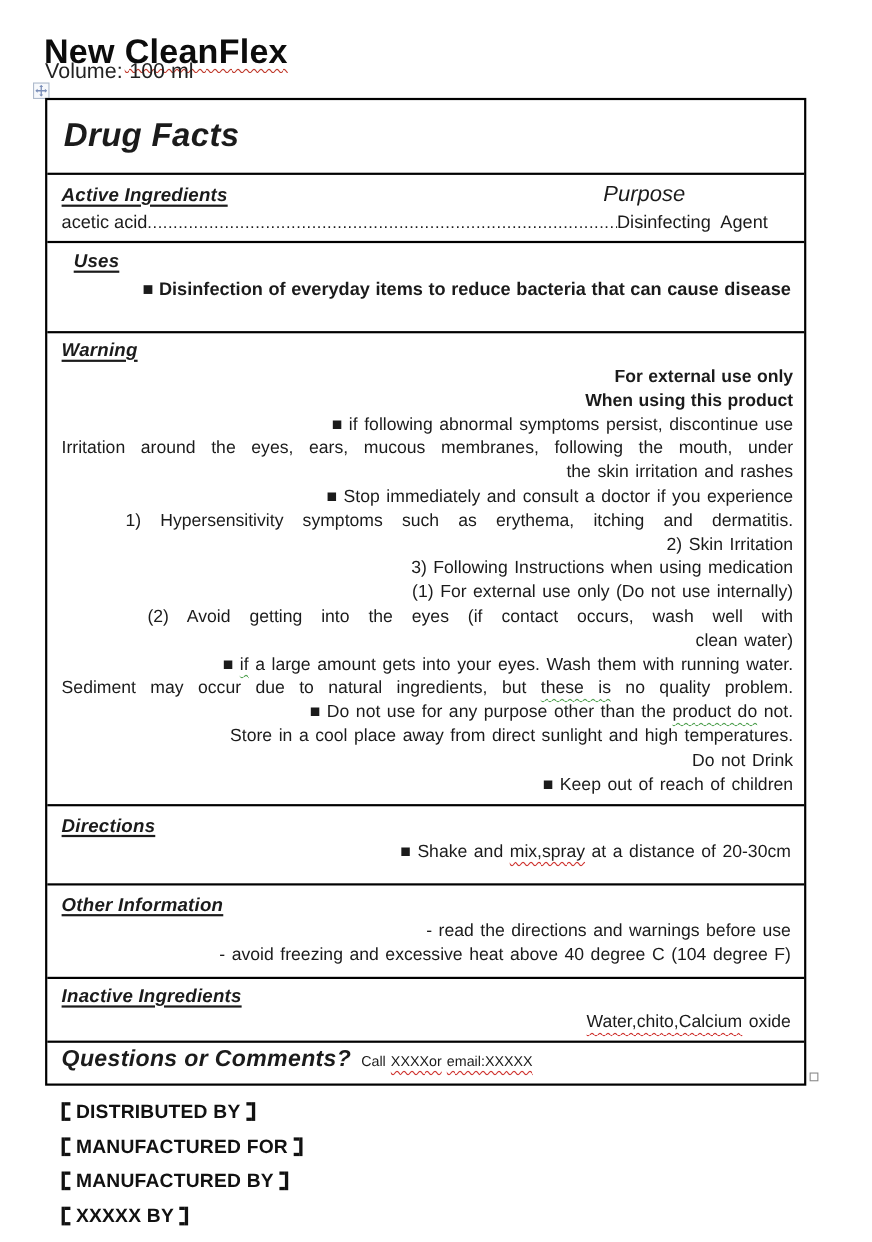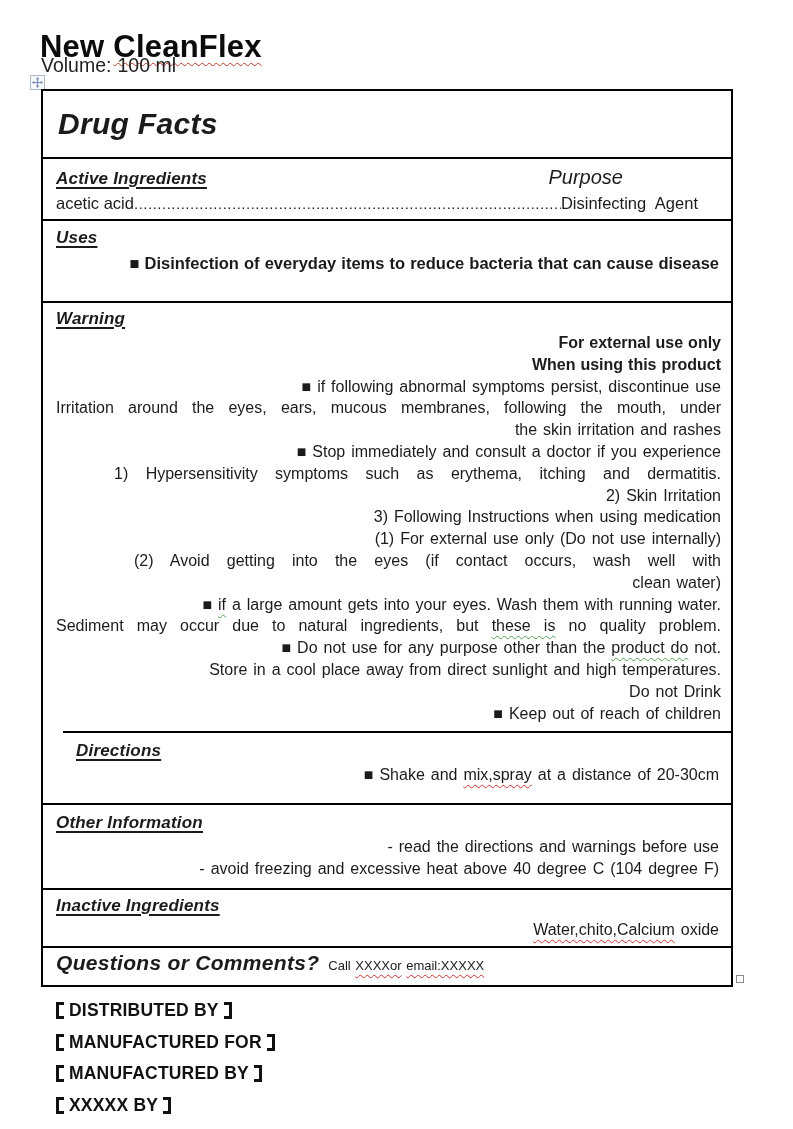--- a/index.html
+++ b/index.html
@@ -16,23 +16,23 @@
   
   .move-handle{position:absolute;left:30px;top:75px;width:15px;height:15px;box-sizing:border-box;
     border:1px solid #aebacc;background:#f7f9fc;display:flex;align-items:center;justify-content:center;cursor:move;}
   .resize-handle{position:absolute;left:736px;top:975px;width:8px;height:8px;box-sizing:border-box;border:1px solid #8a8a8a;background:#fff;}
   
   .facts-table{position:absolute;left:41px;top:89px;width:692px;box-sizing:border-box;border:2px solid #000;background:#fff;}
   .row{box-sizing:border-box;border-top:2px solid #000;overflow:hidden;}
   .row:first-child{border-top:none;}
   .r-title{height:66px;display:flex;align-items:center;padding-left:15px;font-size:30px;font-weight:800;font-style:italic;letter-spacing:0.3px;}
   .r-active{height:62px;padding:7px 33px 0 13px;}
-  .r-uses{height:82px;padding:6px 12px 0 13px;}
+  .r-uses{height:82px;padding:6px 12px 0 24px;}
   .r-warning{height:430px;padding:5px 10px 0 13px;}
-  .r-directions{height:72px;padding:7px 12px 0 13px;margin-left:20px;}
+  .r-directions{height:72px;padding:7px 12px 0 13px;}
   .r-other{height:85px;padding:7px 12px 0 13px;}
   .r-inactive{height:58px;padding:5px 12px 0 13px;}
   .r-questions{height:39px;display:flex;align-items:baseline;padding:3px 12px 0 13px;}
   .sec-head{font-size:17px;font-weight:bold;font-style:italic;text-decoration:underline;text-decoration-thickness:1.5px;text-underline-offset:2.5px;letter-spacing:0.2px;line-height:22px;margin-bottom:2px;display:inline-block;}
   .ai-top{display:flex;align-items:baseline;}
   .ai-purpose{margin-left:auto;margin-right:75px;font-style:italic;font-size:20px;line-height:22px;}
   .ai-line{display:flex;align-items:baseline;font-size:16.5px;line-height:22px;white-space:nowrap;}
   .dots{flex:1 1 auto;overflow:hidden;white-space:nowrap;letter-spacing:0.5px;font-size:15px;}
   .ai-value{word-spacing:5px;}
   

